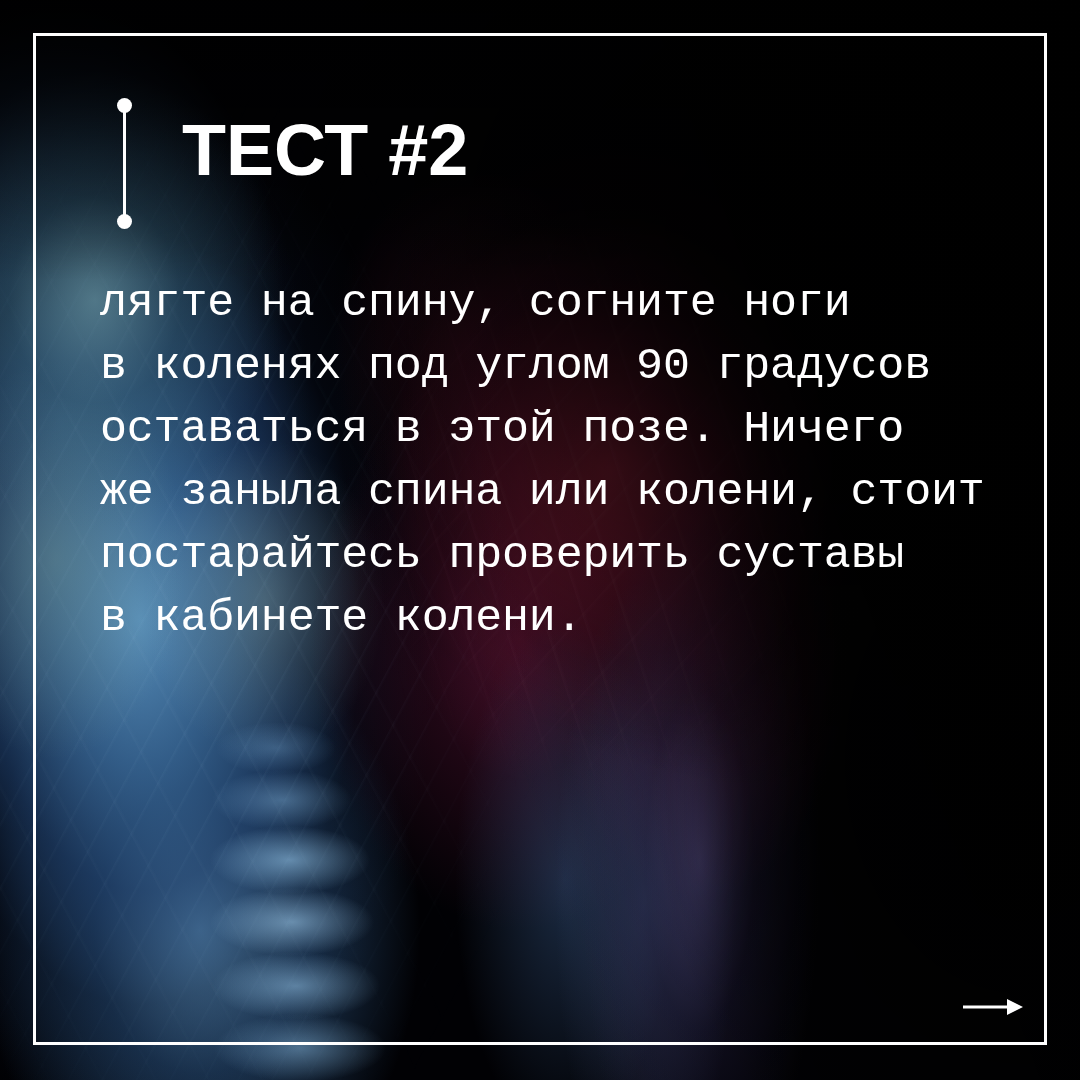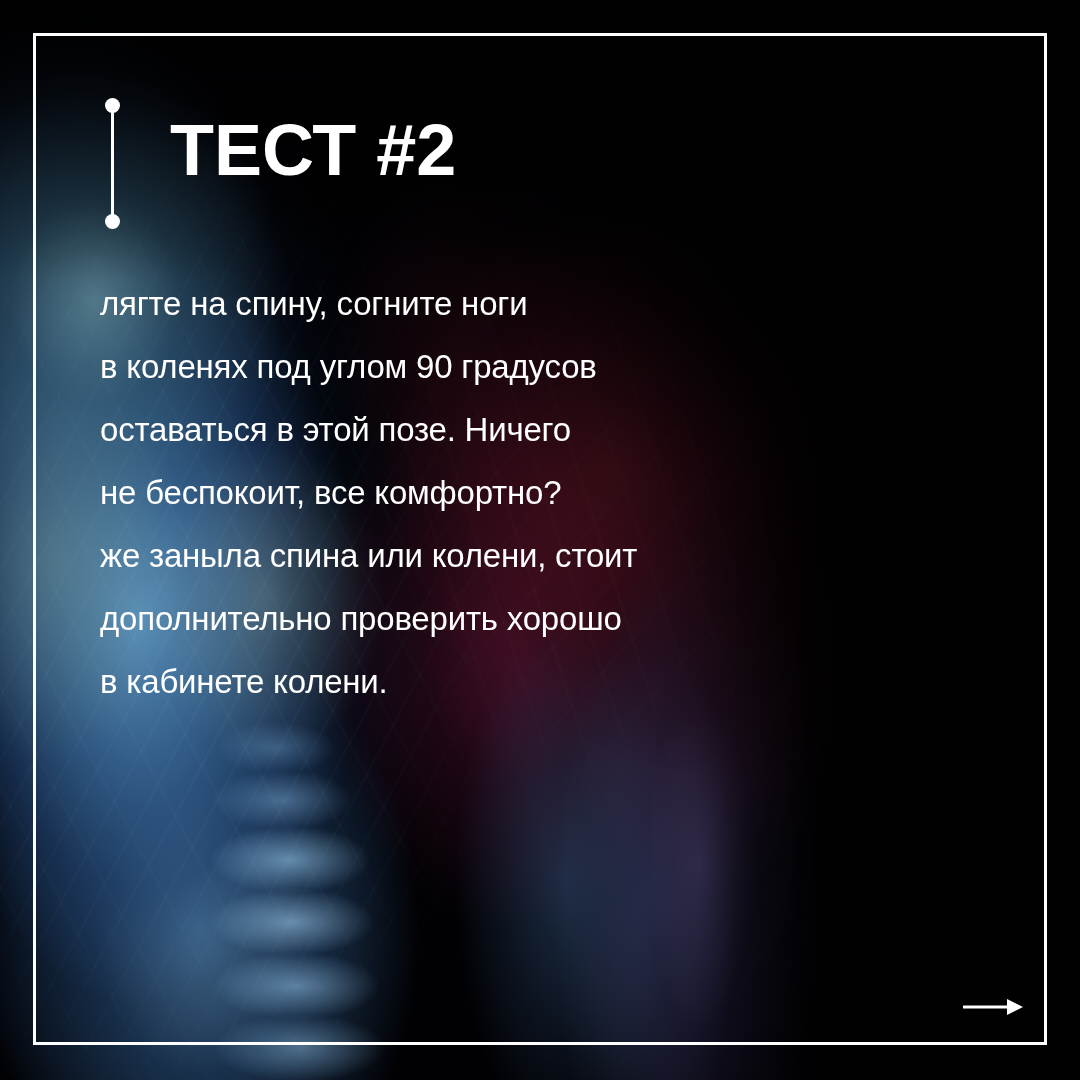--- a/index.html
+++ b/index.html
@@ -166,21 +166,21 @@
     width: 1014px;
     height: 1012px;
     border: 3px solid #ffffff;
     box-sizing: border-box;
     pointer-events: none;
   }
 
   
   #title-row {
     position: absolute;
-    left: 100px;
+    left: 112px;
     top: 96px;
     display: flex;
     align-items: flex-start;
     text-align: right;
   }
   #title-rule {
     position: relative;
     width: 26px;
     height: 128px;
     flex: 0 0 26px;
@@ -216,22 +216,22 @@
     white-space: nowrap;
   }
 
   
   #body-copy {
     position: absolute;
     left: 100px;
     top: 272px;
     width: 880px;
     color: #ffffff;
-    font-family: Liberation Sans, sans-serif;
-    font-size: 33px;
+    font-family: Liberation Mono, monospace;
+    font-size: 45px;
     font-weight: 400;
     line-height: 63px;
     letter-spacing: -0.2px;
   }
   #body-copy .copy-line {
     display: block;
     white-space: nowrap;
   }
 
   
@@ -267,23 +267,22 @@
       <span class="rule-line"></span>
       <span class="rule-dot bottom"></span>
     </div>
     <h1 id="page-title">ТЕСТ #2</h1>
   </div>
 
   <div id="body-copy">
     <span class="copy-line">лягте на спину, согните ноги</span>
     <span class="copy-line">в коленях под углом 90 градусов</span>
     <span class="copy-line">оставаться в этой позе. Ничего</span>
-    <span class="copy-line">не беспокоит, все комфортно?</span>
     <span class="copy-line">же заныла спина или колени, стоит</span>
-    <span class="copy-line">дополнительно проверить хорошо</span>
+    <span class="copy-line">постарайтесь проверить суставы</span>
     <span class="copy-line">в кабинете колени.</span>
   </div>
 
   <div id="next-arrow">
     <svg width="60" height="22" viewBox="0 0 60 22" aria-hidden="true">
       <line x1="0" y1="11" x2="48" y2="11" stroke="#ffffff" stroke-width="3"></line>
       <polygon points="44,3 60,11 44,19" fill="#ffffff"></polygon>
     </svg>
   </div>
 

